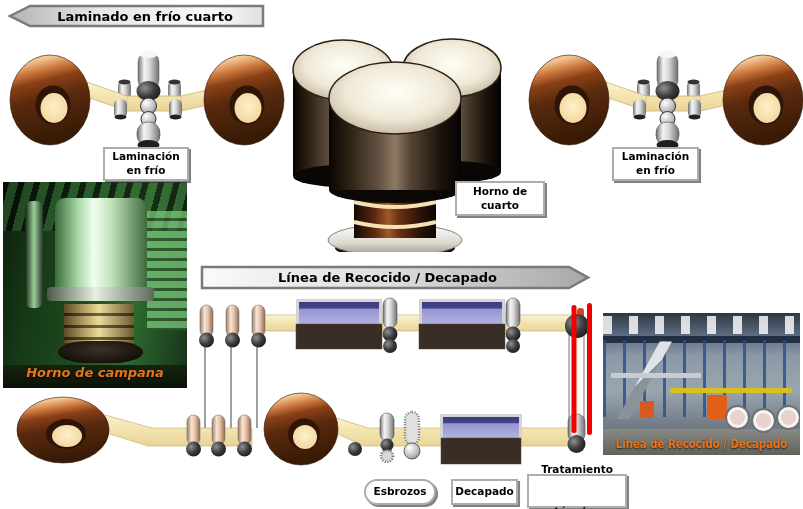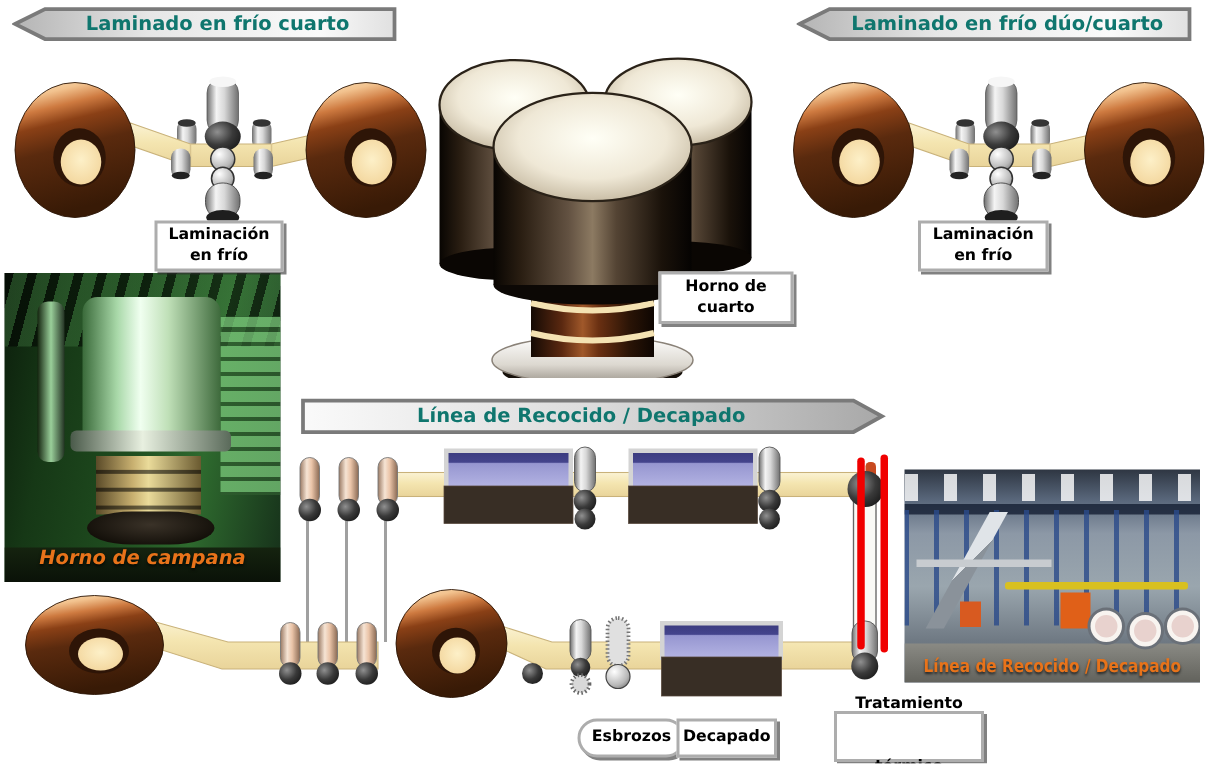--- a/index.html
+++ b/index.html
@@ -3,21 +3,21 @@
 <meta charset="utf-8">
 <style>
   html,body{margin:0;padding:0;background:#ffffff;}
   .stage{position:relative;width:803px;height:509px;background:#fff;overflow:hidden;
          font-family:"DejaVu Sans","Liberation Sans",sans-serif;}
   .abs{position:absolute;}
   
   .banner{position:absolute;}
   .banner svg{position:absolute;inset:0;width:100%;height:100%;}
   .banner .btxt{position:absolute;inset:0;display:flex;align-items:center;justify-content:center;
-        font-weight:bold;font-size:13px;color:#0f766e;white-space:nowrap;}
+        font-weight:bold;font-size:13px;color:#000000;white-space:nowrap;}
   .banner.larr .btxt{padding-left:16px;}
   .banner.rarr .btxt{padding-right:16px;}
   
   .lbox{position:absolute;background:#fff;border:2px solid #ADADAD;
         box-shadow:2px 2px 0 rgba(45,45,45,.6);
         display:flex;flex-direction:column;align-items:center;justify-content:center;
         font-weight:bold;font-size:10.5px;line-height:1.3;color:#000;text-align:center;}
   
   .photo{position:absolute;overflow:hidden;}
   .caption{position:absolute;left:0;right:0;display:flex;justify-content:center;
@@ -157,26 +157,20 @@
   </svg>
 
   <div class="banner larr" style="left:8px;top:4px;width:258px;height:24px;">
     <svg viewBox="0 0 258 24">
       <polygon points="2,12 22,2 255,2 255,22 22,22" fill="url(#gBanL)" stroke="#7A7A7A" stroke-width="2.5"></polygon>
     </svg>
     <div class="btxt">Laminado en frío cuarto</div>
   </div>
 
 
-  <div class="banner larr" style="left:531px;top:4px;width:265px;height:24px;">
-    <svg viewBox="0 0 265 24">
-      <polygon points="2,12 22,2 262,2 262,22 22,22" fill="url(#gBanL)" stroke="#7A7A7A" stroke-width="2.5"></polygon>
-    </svg>
-    <div class="btxt">Laminado en frío dúo/cuarto</div>
-  </div>
 
   <svg class="abs" style="left:5px;top:42px;" width="280" height="112" viewBox="0 0 280 112">
     <g>
       <rect x="113" y="38" width="13" height="20" rx="6" fill="url(#gSilverV)"></rect>
         <ellipse cx="119.5" cy="40" rx="6" ry="2.5" fill="#333"></ellipse>
     </g>
     <g>
       <rect x="163" y="38" width="13" height="20" rx="6" fill="url(#gSilverV)"></rect>
         <ellipse cx="169.5" cy="40" rx="6" ry="2.5" fill="#333"></ellipse>
     </g>
@@ -414,28 +408,28 @@
   </svg>
 
   <div class="lbox" style="left:103px;top:147px;width:82px;height:30px;">
     <div>Laminación</div>
     <div>en frío</div>
   </div>
   <div class="lbox" style="left:612px;top:147px;width:83px;height:30px;">
     <div>Laminación</div>
     <div>en frío</div>
   </div>
-  <div class="lbox" style="left:439px;top:181px;width:86px;height:31px;">
+  <div class="lbox" style="left:455px;top:181px;width:86px;height:31px;">
     <div>Horno de</div>
     <div>cuarto</div>
   </div>
-  <div class="lbox" style="left:385px;top:479px;width:68px;height:22px;border-radius:13px;">
+  <div class="lbox" style="left:364px;top:479px;width:68px;height:22px;border-radius:13px;">
     <div>Esbrozos</div>
   </div>
   <div class="lbox" style="left:451px;top:479px;width:63px;height:22px;">
     <div>Decapado</div>
   </div>
-  <div class="lbox" style="left:556px;top:474px;width:96px;height:30px;gap:28px;">
+  <div class="lbox" style="left:527px;top:474px;width:96px;height:30px;gap:28px;">
     <div>Tratamiento</div>
     <div>térmico</div>
   </div>
 
 </div>
 
 </body></html>

